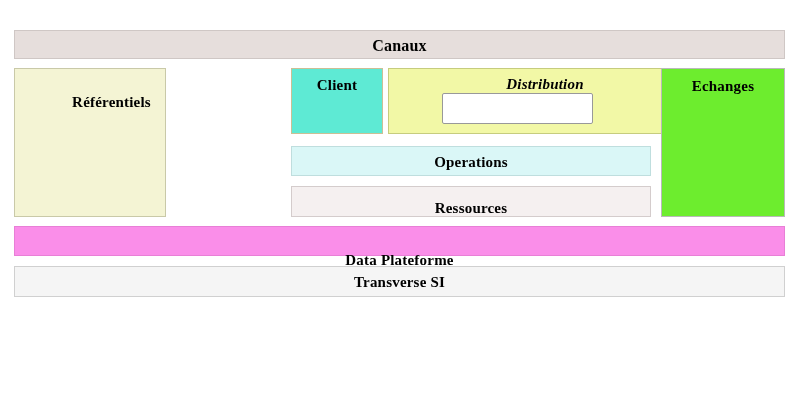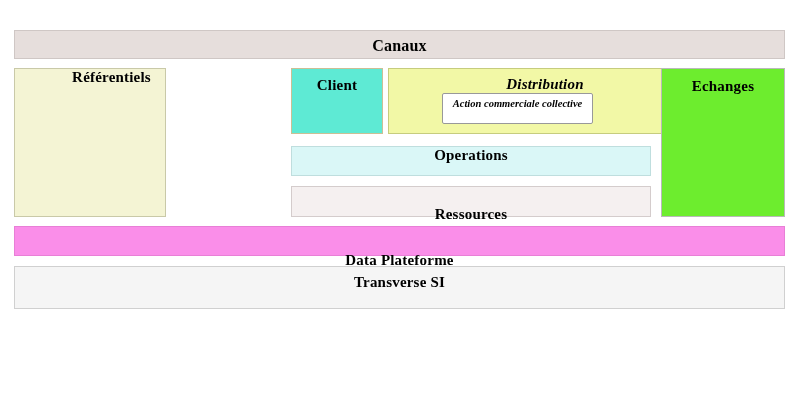--- a/index.html
+++ b/index.html
@@ -57,21 +57,21 @@
 
   
   .box-referentiels {
     left: 14px;
     top: 68px;
     width: 152px;
     height: 149px;
     background: #f4f4d4;
     border: 1px solid #c9c9a8;
   }
-  .box-referentiels .band-title { padding-top: 1px; margin-left: 43px; }
+  .box-referentiels .band-title { padding-top: 26px; margin-left: 43px; }
 
   .box-pilotage {
     left: 174px;
     top: 68px;
     width: 104px;
     height: 149px;
     background: #f4f4f4;
     border: 1px solid #cccccc;
   }
   .box-pilotage .band-title { padding-top: 10px; }
@@ -128,31 +128,31 @@
   }
 
   .bar-operations {
     left: 291px;
     top: 146px;
     width: 360px;
     height: 30px;
     background: #daf7f7;
     border: 1px solid #bfdede;
   }
-  .bar-operations .band-title { padding-top: 1px; font-family: Liberation Serif, serif; }
+  .bar-operations .band-title { padding-top: 8px; font-family: Liberation Serif, serif; }
 
   .bar-ressources {
     left: 291px;
     top: 186px;
     width: 360px;
     height: 31px;
     background: #f5f0f0;
     border: 1px solid #d4cccc;
   }
-  .bar-ressources .band-title { padding-top: 20px; }
+  .bar-ressources .band-title { padding-top: 14px; }
 
   
   .box-echanges {
     left: 661px;
     top: 68px;
     width: 124px;
     height: 149px;
     background: #6ded2e;
     border: 1px solid #b9b9b9;
   }
@@ -166,21 +166,21 @@
     height: 30px;
     background: #fa8ee9;
     border: 1px solid #e87fd6;
   }
   .bar-data .band-title { padding-top: 8px; margin-top: 18px; }
 
   .bar-transverse {
     left: 14px;
     top: 266px;
     width: 771px;
-    height: 43px;
+    height: 31px;
     background: #f5f5f5;
     border: 1px solid #d0d0d0;
   }
   .bar-transverse .band-title { padding-top: 8px; }
 </style>
 </head>
 <body>
 
 <div id="diagram">
 
@@ -193,21 +193,20 @@
   </div>
 
 
   <div class="band box-client">
     <span class="band-title">Client</span>
   </div>
 
   <div class="band box-distribution">
     <span class="band-title">Distribution</span>
     <div class="card-action">
-      <span class="card-line1">Action commerciale collective</span>
     </div>
   </div>
 
   <div class="band bar-operations">
     <span class="band-title">Operations</span>
   </div>
 
   <div class="band bar-ressources">
     <span class="band-title">Ressources</span>
   </div>

